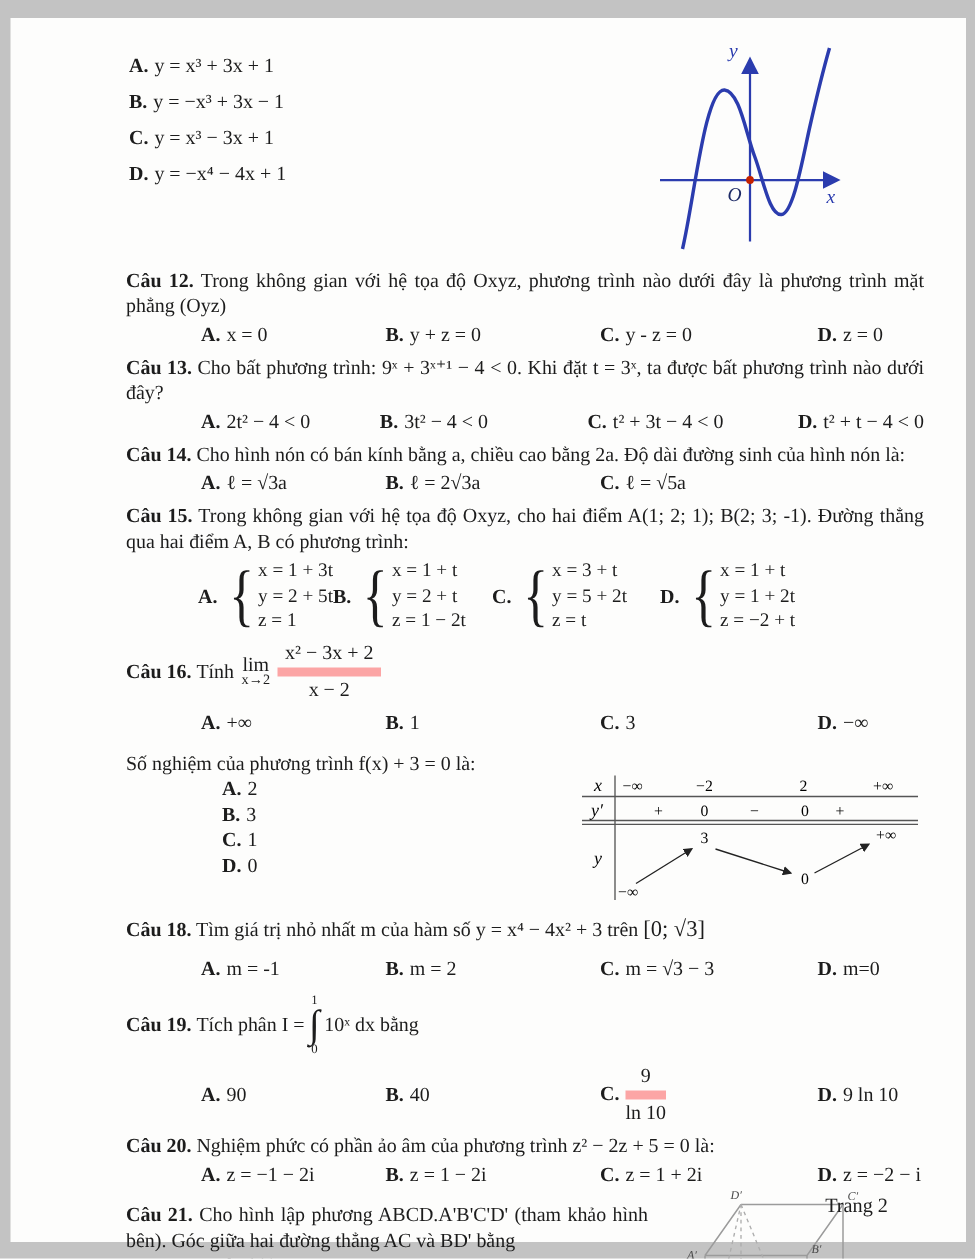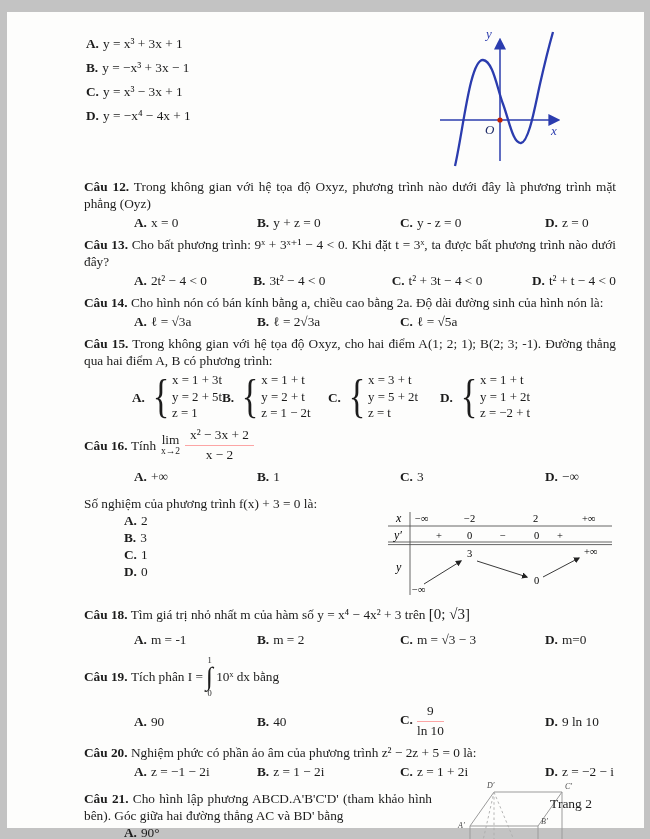--- a/index.html
+++ b/index.html
@@ -19,21 +19,21 @@
   }
   .qtext{margin:0;text-align:justify;}
   .qnum{font-weight:bold;}
   .olab{font-weight:bold;margin-right:4px;}
   .optrow{display:flex;margin:2px 0 3px 50px;align-items:flex-start;gap:33px;}
   .optrow .opt{white-space:nowrap;}
   .optrow .opt:nth-child(1){width:90px;}
   .optrow .opt:nth-child(2){width:110px;}
   .optrow .opt:nth-child(3){width:112px;}
   .optrow .opt:nth-child(4){flex:1;}
-  .optcol{margin-left:40px;}
+  .optcol{margin-left:64px;}
   .optcol div{white-space:nowrap;}
   .q{margin-bottom:5px;}
   
   .topsec{display:flex;justify-content:space-between;margin-bottom:6px;}
   .topsec .left{width:370px;}
   .topsec .left .topt{margin:7px 0 7px 2px;white-space:nowrap;}
   .graphbox{margin-top:-8px;margin-right:22px;}
   
   .sysrow{display:flex;margin:3px 0 4px 48px;}
   .sys{display:flex;align-items:center;}
@@ -42,21 +42,21 @@
   .sysrow .sys:nth-child(3){width:112px;}
   .sysrow .sys:nth-child(4){flex:1;}
   .brace{font-size:46px;font-weight:400;line-height:50px;display:inline-block;transform:scaleX(.75);margin:0 0 0 1px;}
   .syslines{display:inline-block;font-size:12.8px;line-height:16.5px;}
   .syslines span{display:block;white-space:nowrap;}
   
   .mathline{display:flex;align-items:center;}
   .limblk{display:inline-flex;flex-direction:column;align-items:center;line-height:1.05;margin:0 5px;}
   .limblk .sub{font-size:9.5px;}
   .frac{display:inline-block;text-align:center;vertical-align:middle;line-height:1.25;}
-  .frac .num{display:block;padding:0 5px 1px;border-bottom:1px solid #fca5a5;}
+  .frac .num{display:block;padding:0 5px 1px;border-bottom:6px solid #fca5a5;}
   .frac .den{display:block;padding-top:1px;}
   
   .intblk{display:inline-flex;flex-direction:column;align-items:center;line-height:1;margin:0 3px;}
   .intblk .bnd{font-size:8.5px;}
   .intblk .isign{font-size:26px;line-height:24px;}
   
   .twocol{display:flex;justify-content:space-between;}
   .bigbr{font-size:15px;}
   .footer{position:absolute;right:52px;bottom:16px;font-size:13.5px;}
   svg text{font-family:"Liberation Serif","DejaVu Serif",serif;}

